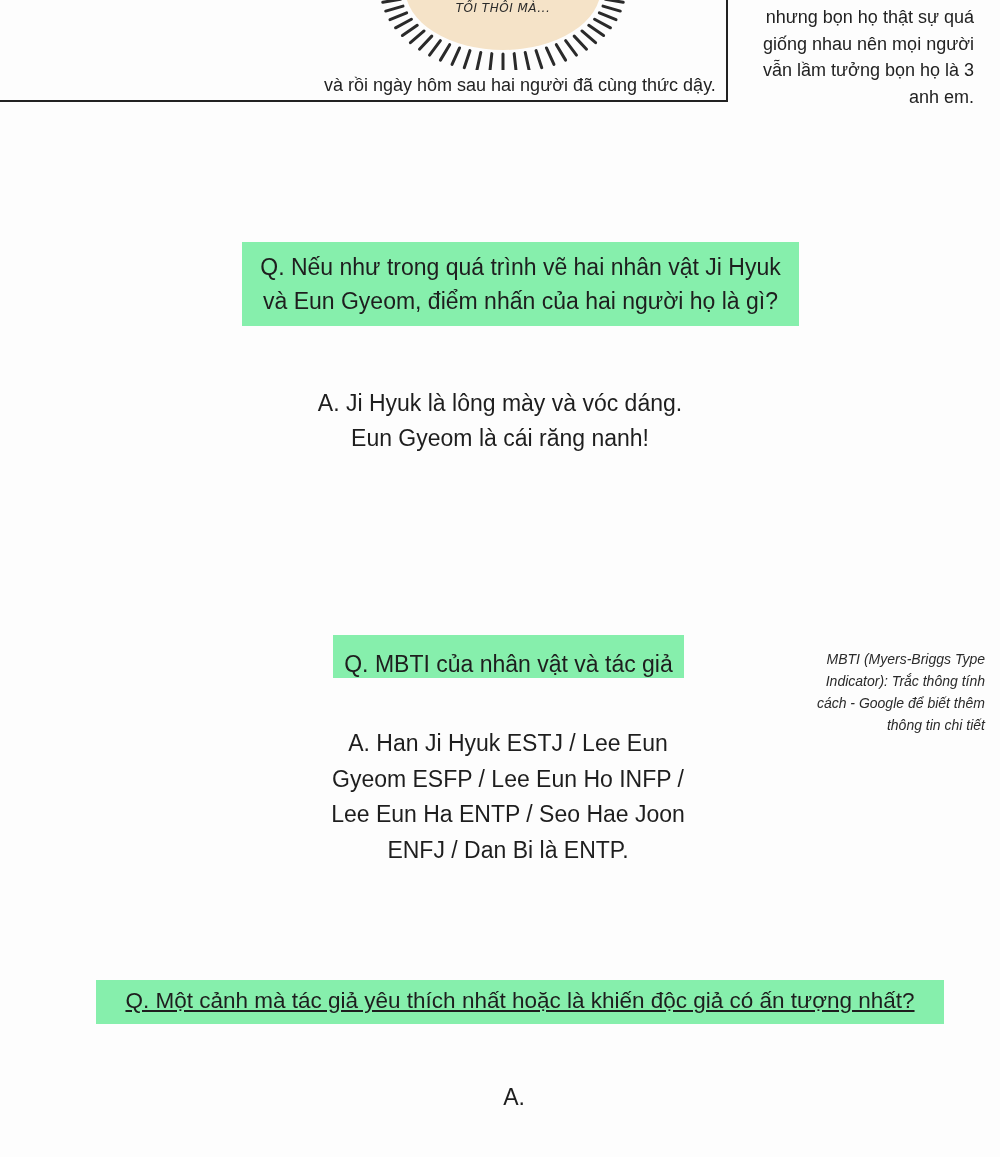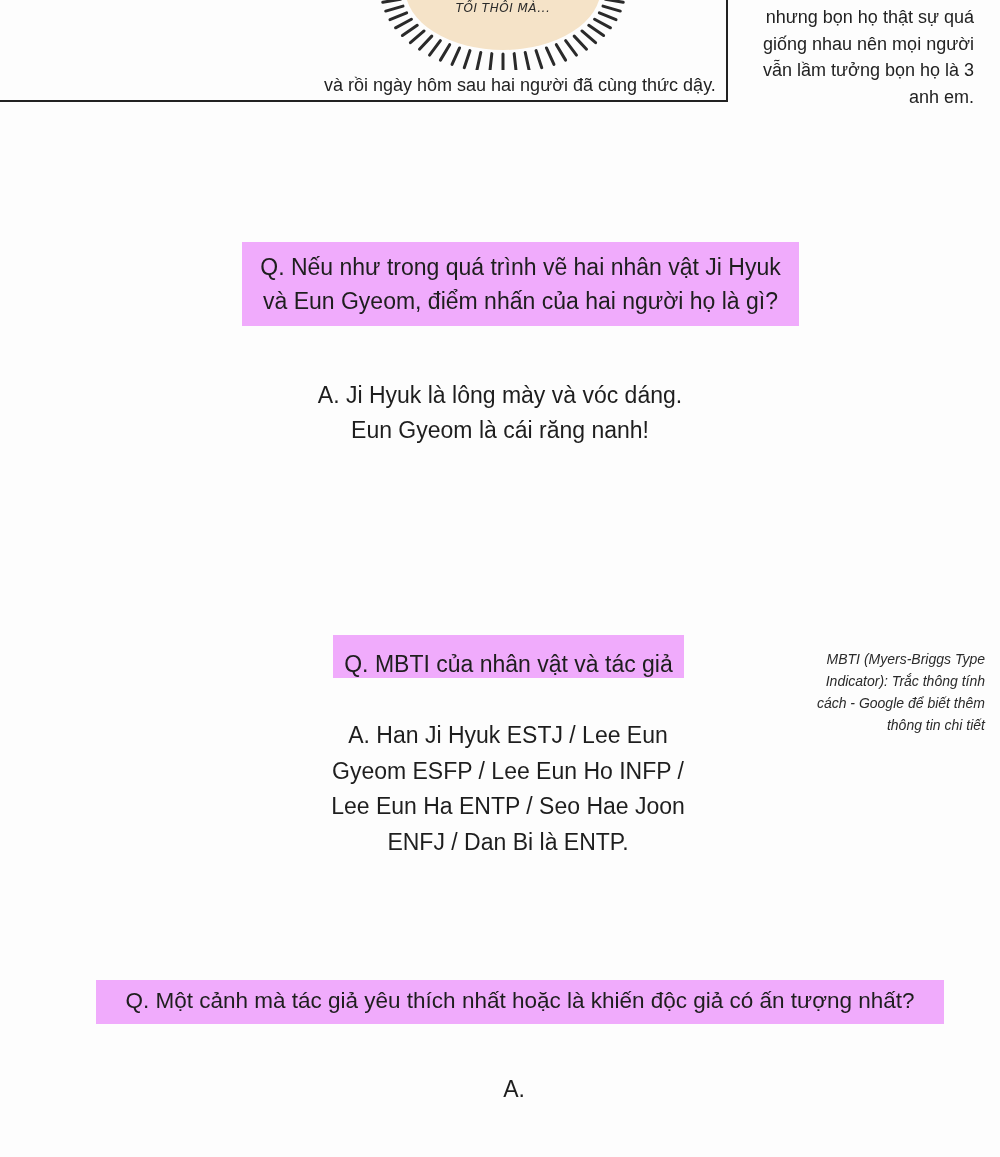--- a/index.html
+++ b/index.html
@@ -58,33 +58,34 @@
       left: 740px;
       top: 4px;
       width: 234px;
       text-align: right;
       font-size: 18px;
       line-height: 26.5px;
       color: #222;
     }
     .q-block {
       position: absolute;
-      background: #f0abfc;
+      background: #86efac;
       text-align: center;
       color: #1e1e1e;
       font-size: 23px;
       line-height: 34px;
       box-sizing: border-box;
     }
     .a-block {
       position: absolute;
       text-align: center;
       color: #1e1e1e;
       font-size: 23px;
       line-height: 35px;
+      margin-top: 8px;
     }
     .mbti-note {
       position: absolute;
       left: 780px;
       top: 648px;
       width: 205px;
       text-align: right;
       font-style: italic;
       font-size: 14px;
       line-height: 22px;
@@ -160,18 +161,18 @@
   <div>Lee Eun Ha ENTP / Seo Hae Joon</div>
   <div>ENFJ / Dan Bi là ENTP.</div>
 </div>
 <div class="mbti-note">
   <div>MBTI (Myers-Briggs Type</div>
   <div>Indicator): Trắc thông tính</div>
   <div>cách - Google để biết thêm</div>
   <div>thông tin chi tiết</div>
 </div>
 
-<div class="q-block" style="left:96px; top:980px; width:848px; height:44px; padding-top:4px; font-size:22.5px; white-space:nowrap;">
+<div class="q-block" style="left:96px; top:980px; width:848px; height:44px; padding-top:4px; font-size:22.5px; white-space:nowrap;text-decoration:underline;">
   <div>Q. Một cảnh mà tác giả yêu thích nhất hoặc là khiến độc giả có ấn tượng nhất?</div>
 </div>
 <div class="a-block" style="left:464px; top:1072px; width:100px;">
   <div>A.</div>
 </div>
 
 </body></html>

